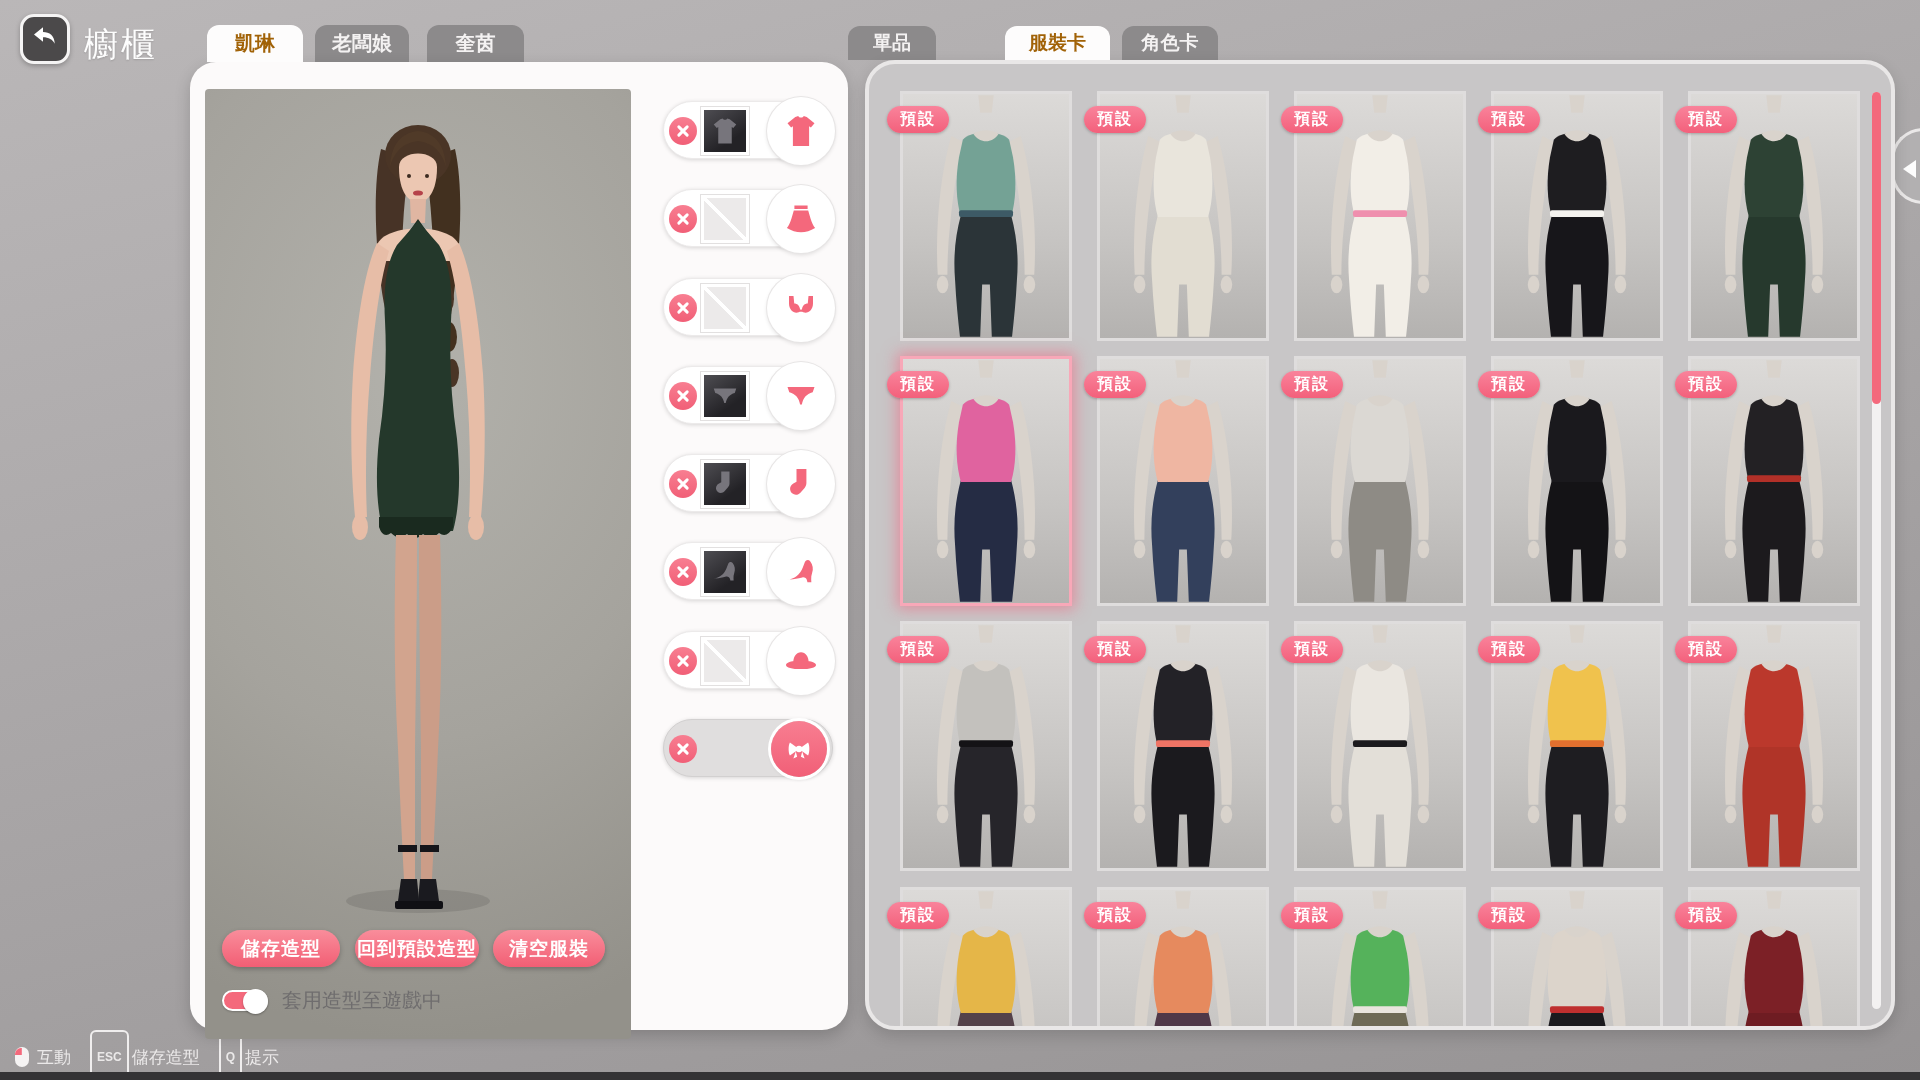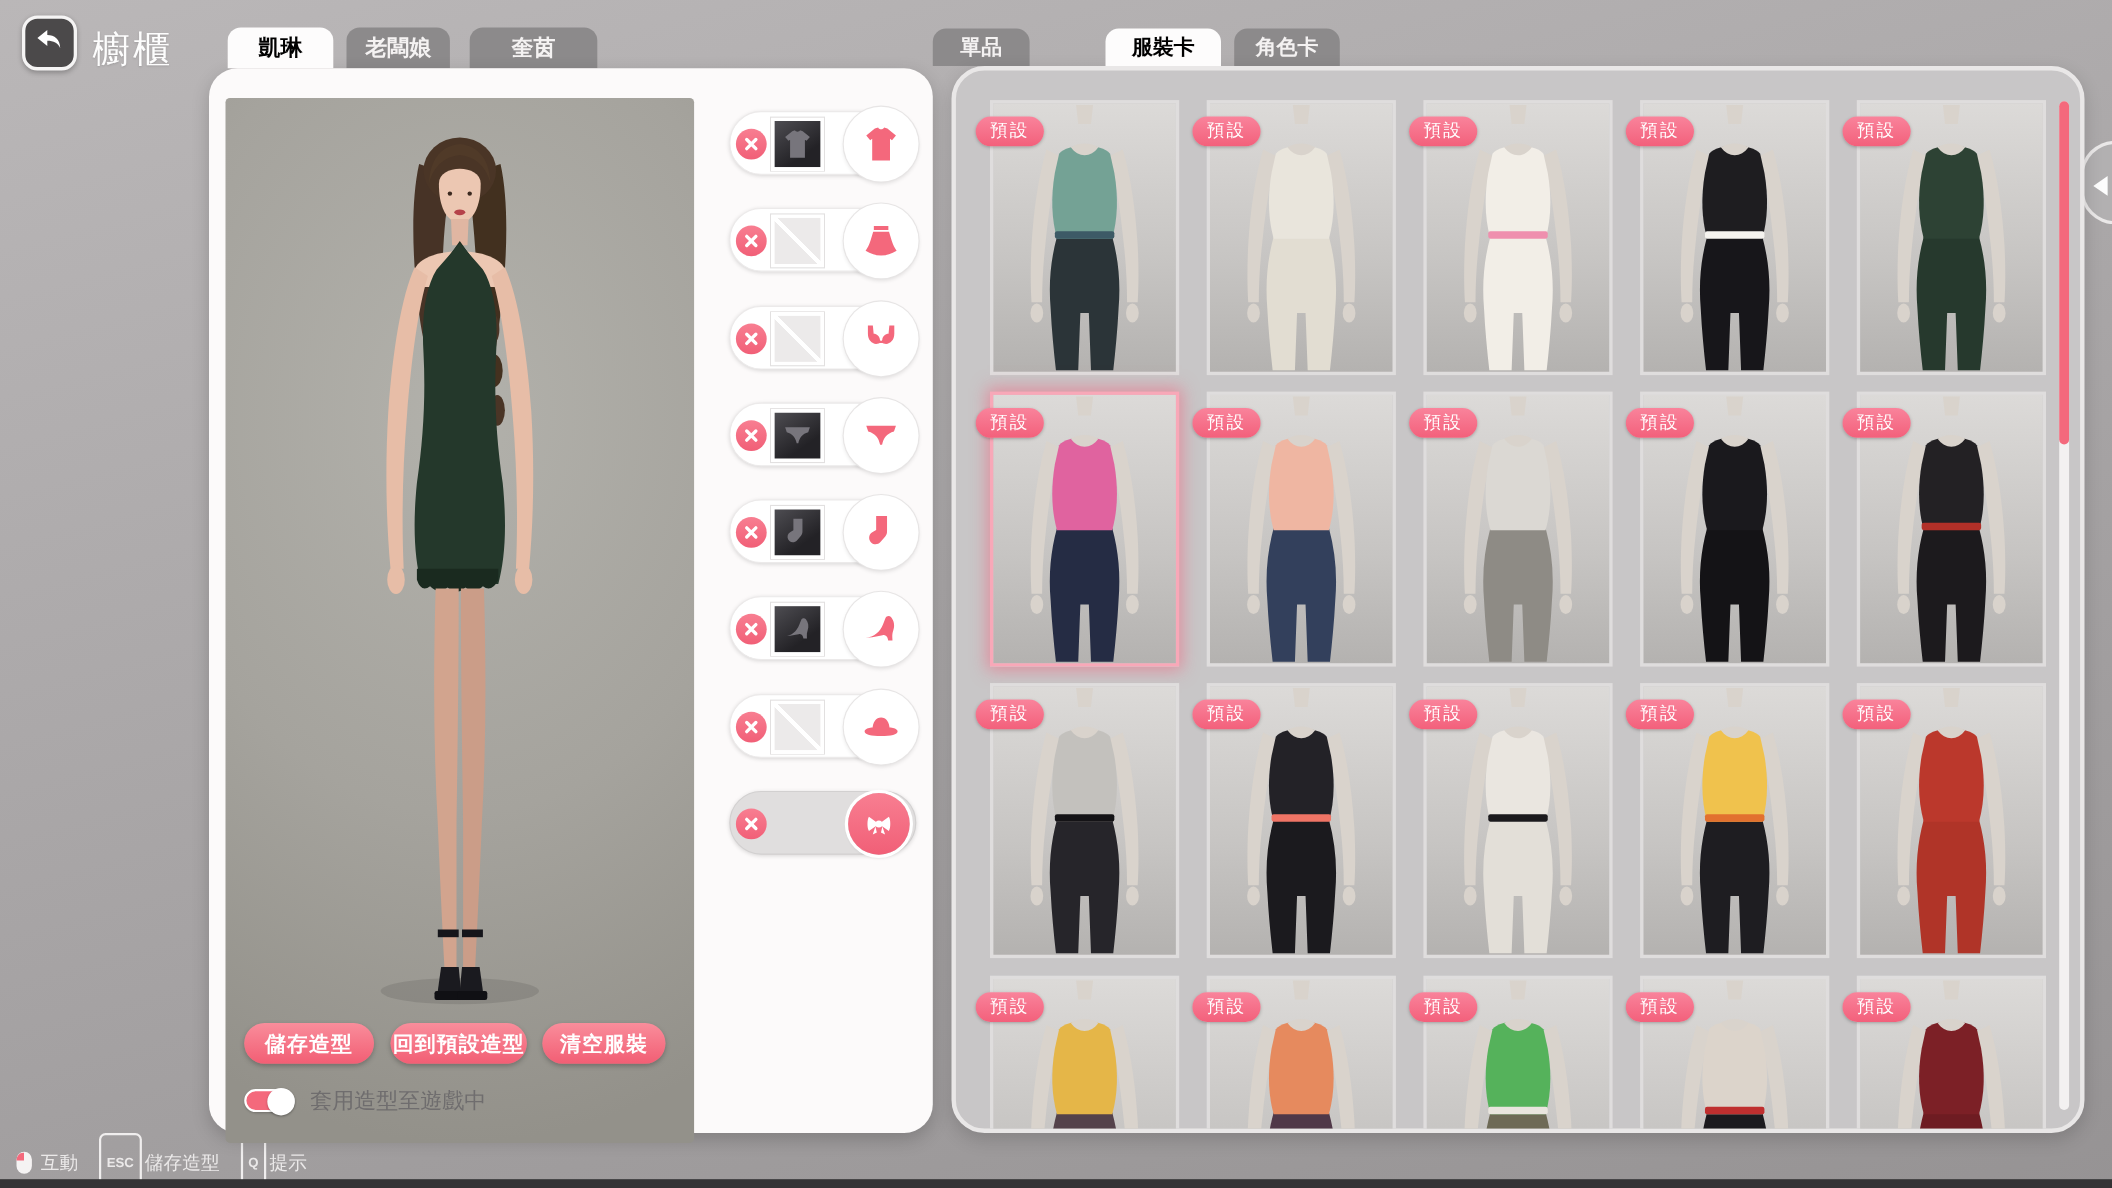--- a/index.html
+++ b/index.html
@@ -13,24 +13,24 @@
     display:flex; align-items:center; justify-content:center; cursor:pointer;
     box-shadow:0 2px 5px rgba(0,0,0,.25); }
   .back-btn svg { width:30px; height:30px; color:#ffffff; }
   .page-title { position:absolute; left:84px; top:22px; font-size:34px; font-weight:500;
     color:#fdfdfd; letter-spacing:3px; text-shadow:0 1px 2px rgba(0,0,0,.15); }
 
   
   .tab { position:absolute; height:37px; top:25px; border-radius:12px 12px 0 0;
     display:flex; align-items:center; justify-content:center;
     font-size:20px; font-weight:700; color:#f4f2f2; background:#8c8a8b; cursor:pointer; }
-  .tab.active { background:#fdfcfc; color:#000000; z-index:5; }
+  .tab.active { background:#fdfcfc; color:#a16207; z-index:5; }
   #ctab0 { left:207px; width:96px; }
   #ctab1 { left:315px; width:94px; }
-  #ctab2 { left:427px; width:116px;text-align:right; }
+  #ctab2 { left:427px; width:97px;text-align:right; }
   .rtab { top:26px; height:34px; font-size:19px; }
   #rtab0 { left:848px; width:88px; }
   #rtab1 { left:1005px; width:105px; }
   #rtab2 { left:1122px; width:96px; }
 
   
   .left-panel { position:absolute; left:190px; top:62px; width:658px; height:968px;
     background:#fcfafa; border-radius:26px; box-shadow:0 6px 16px rgba(0,0,0,.18); z-index:2; }
   .photo { position:absolute; left:15px; top:27px; width:426px; height:950px; border-radius:4px;
     background:radial-gradient(120% 70% at 50% 30%, #b2b1ab 0%, #a5a39d 55%, #93918a 100%); overflow:hidden; }
@@ -73,21 +73,21 @@
 
   
   .right-panel { position:absolute; left:865px; top:60px; width:1030px; height:970px;
     background:#c8c6c7; border:4px solid #e9e7e7; border-radius:30px; overflow:hidden; z-index:2;
     box-shadow:0 6px 16px rgba(0,0,0,.15); }
   .card { position:absolute; width:172px; height:250px; border:3px solid #dfdddd;
     background:linear-gradient(180deg,#dcdad8 0%,#c6c4c2 60%,#b4b2b0 100%); cursor:pointer; }
   .card svg.mann { position:absolute; left:0; top:0; width:166px; height:244px; }
   .card.selected { border-color:#f8a8b8; box-shadow:0 0 14px 3px rgba(243,96,123,.55); }
   .badge { position:absolute; left:-16px; top:12px; padding:3px 13px; border-radius:14px;
-    background:linear-gradient(180deg,#f9839b,#f3607b); color:#fff; font-size:16px; font-weight:400;
+    background:linear-gradient(180deg,#f9839b,#f3607b); color:#fff; font-size:16px; font-weight:700;
     letter-spacing:2px; box-shadow:0 1px 3px rgba(0,0,0,.25); }
   .vscroll-track { position:absolute; left:1003px; top:28px; width:9px; height:917px;
     background:#f3f1f1; border-radius:5px; }
   .vscroll-thumb { position:absolute; left:0; width:9px; border-radius:5px; background:#f4697c; }
 
   
   .collapse-tab { position:absolute; left:1891px; top:128px; width:32px; height:76px;
     background:#b2b0b1; border:3px solid #eae8e8; border-right:none; border-radius:40px 0 0 40px; cursor:pointer; }
   .collapse-tab .tri { position:absolute; left:9px; top:29px; width:0; height:0;
     border-top:9px solid transparent; border-bottom:9px solid transparent; border-right:13px solid #fdfdfd; }

